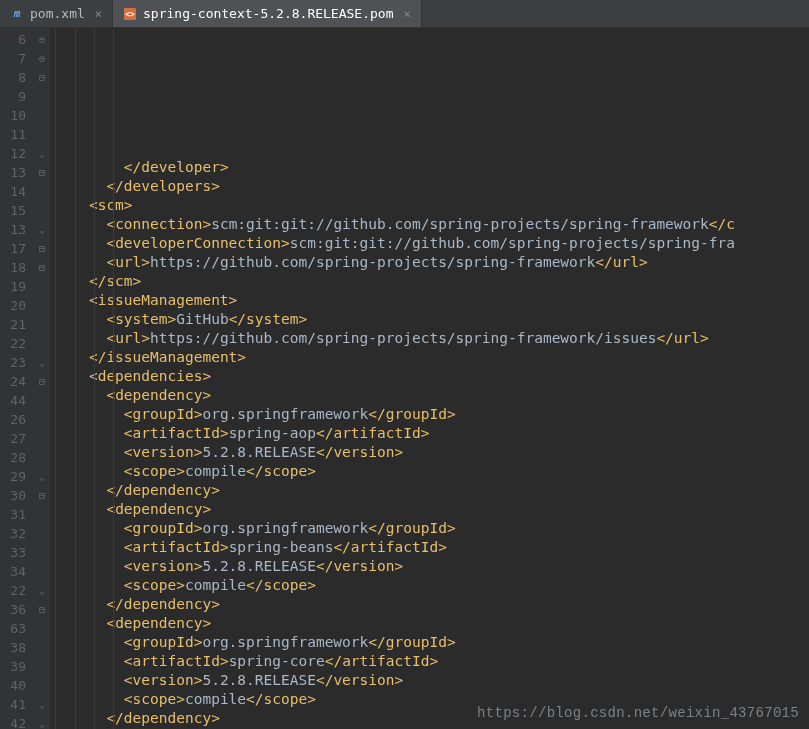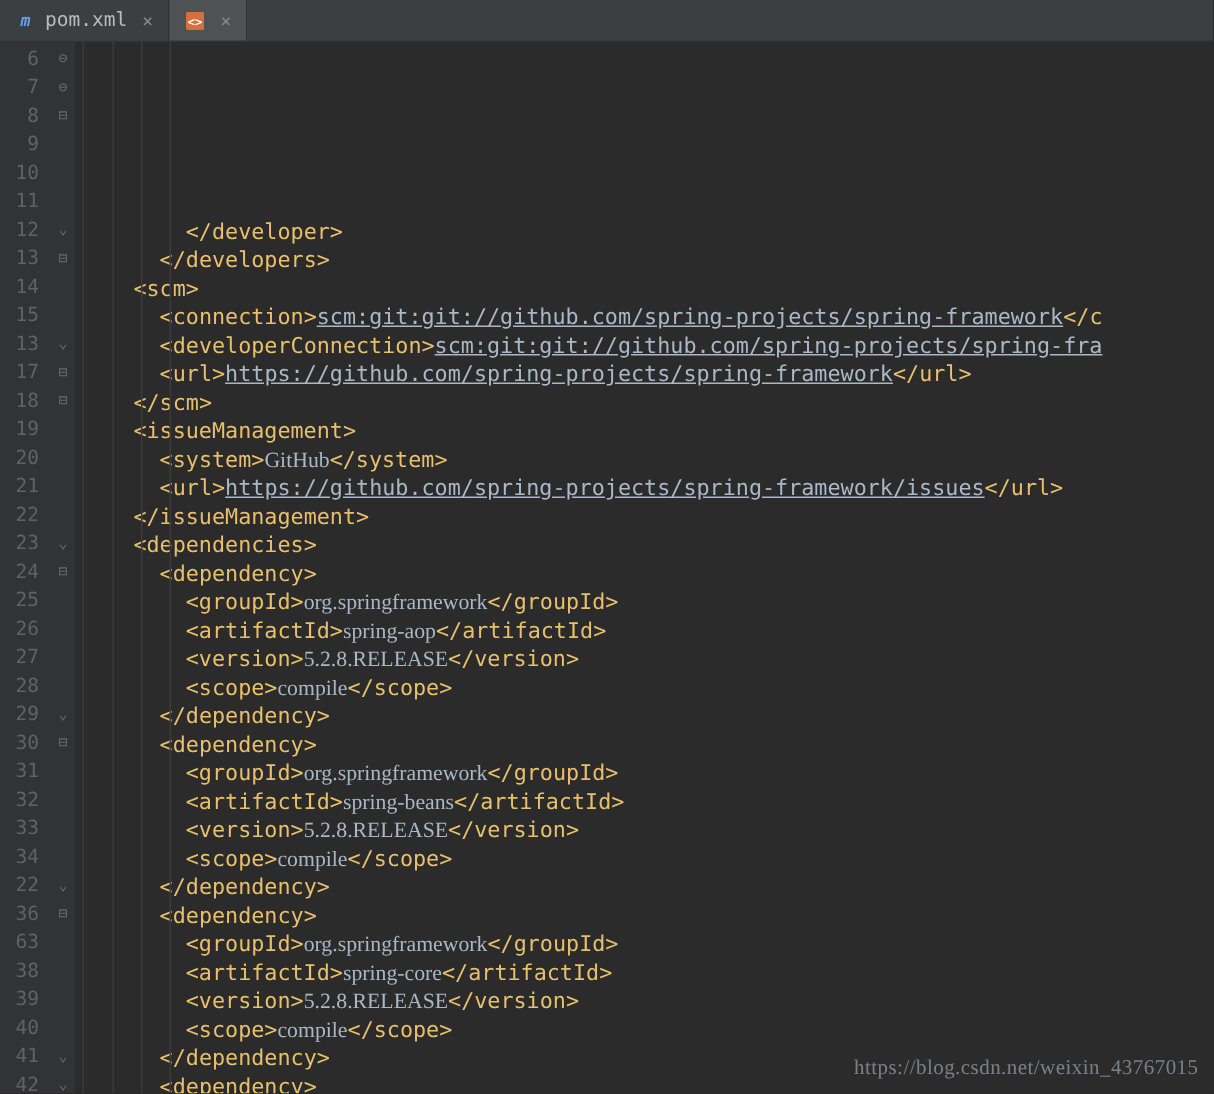--- a/index.html
+++ b/index.html
@@ -62,38 +62,38 @@
     line-height: 19px;
     font-size: 10px;
     color: #606366;
     padding-top: 2px;
     text-align: center;
   }
   .fold-marker { color: #6a6a6a; }
   .code {
     flex: 1;
     padding-left: 4px;
-    padding-top: 4px;
+    padding-top: 16px;
     line-height: 19px;
     white-space: pre;
     color: #a9b7c6;
     position: relative;
     overflow: hidden;
   }
   .line { height: 19px; white-space: pre; } 
   .ab { color:#e8bf6a; } 
   .tag { color:#e8bf6a; font-weight: 500;}
-  .txt { color:#a9b7c6;font-family:Liberation Serif, serif; }
-  .linkw { color:#a9b7c6; text-decoration: underline;}
+  .txt { color:#a9b7c6; }
+  .linkw { color:#a9b7c6; }
   .watermark {
     position: absolute;
     right: 10px;
     bottom: 8px;
     color: #7d8185;
-    font-family: Liberation Serif, serif;
+    font-family: Liberation Mono, monospace;
     font-size: 14px;
     letter-spacing: 0.3px;
   }
   .guide {
     position:absolute;
     top:0;bottom:0;
     width:1px;
     background:#3b3b3b;
   }
 </style>
@@ -106,20 +106,21 @@
     <span>pom.xml</span>
     <span class="close-x">×</span>
   </div>
   <div class="tab active">
     <span class="icon icon-pom">
       <svg width="14" height="14" viewBox="0 0 14 14">
           <rect x="1" y="1" width="12" height="12" fill="#d66f3e" rx="1"></rect>
           <text x="7" y="10" font-size="8" text-anchor="middle" fill="#fff" font-family="monospace">&lt;&gt;</text>
         </svg>
     </span>
+    <span>spring-context-5.2.8.RELEASE.pom</span>
     <span class="close-x">×</span>
   </div>
 </div>
 
 <div class="editor">
   <div class="gutter" id="gutter" style="overflow: hidden;">
       <div>6</div>
       <div>7</div>
       <div>8</div>
       <div>9</div>
@@ -131,21 +132,21 @@
       <div>15</div>
       <div>13</div>
       <div>17</div>
       <div>18</div>
       <div>19</div>
       <div>20</div>
       <div>21</div>
       <div>22</div>
       <div>23</div>
       <div>24</div>
-      <div>25</div>
+      <div>44</div>
       <div>26</div>
       <div>27</div>
       <div>28</div>
       <div>29</div>
       <div>30</div>
       <div>31</div>
       <div>32</div>
       <div>33</div>
       <div>34</div>
       <div>22</div>

